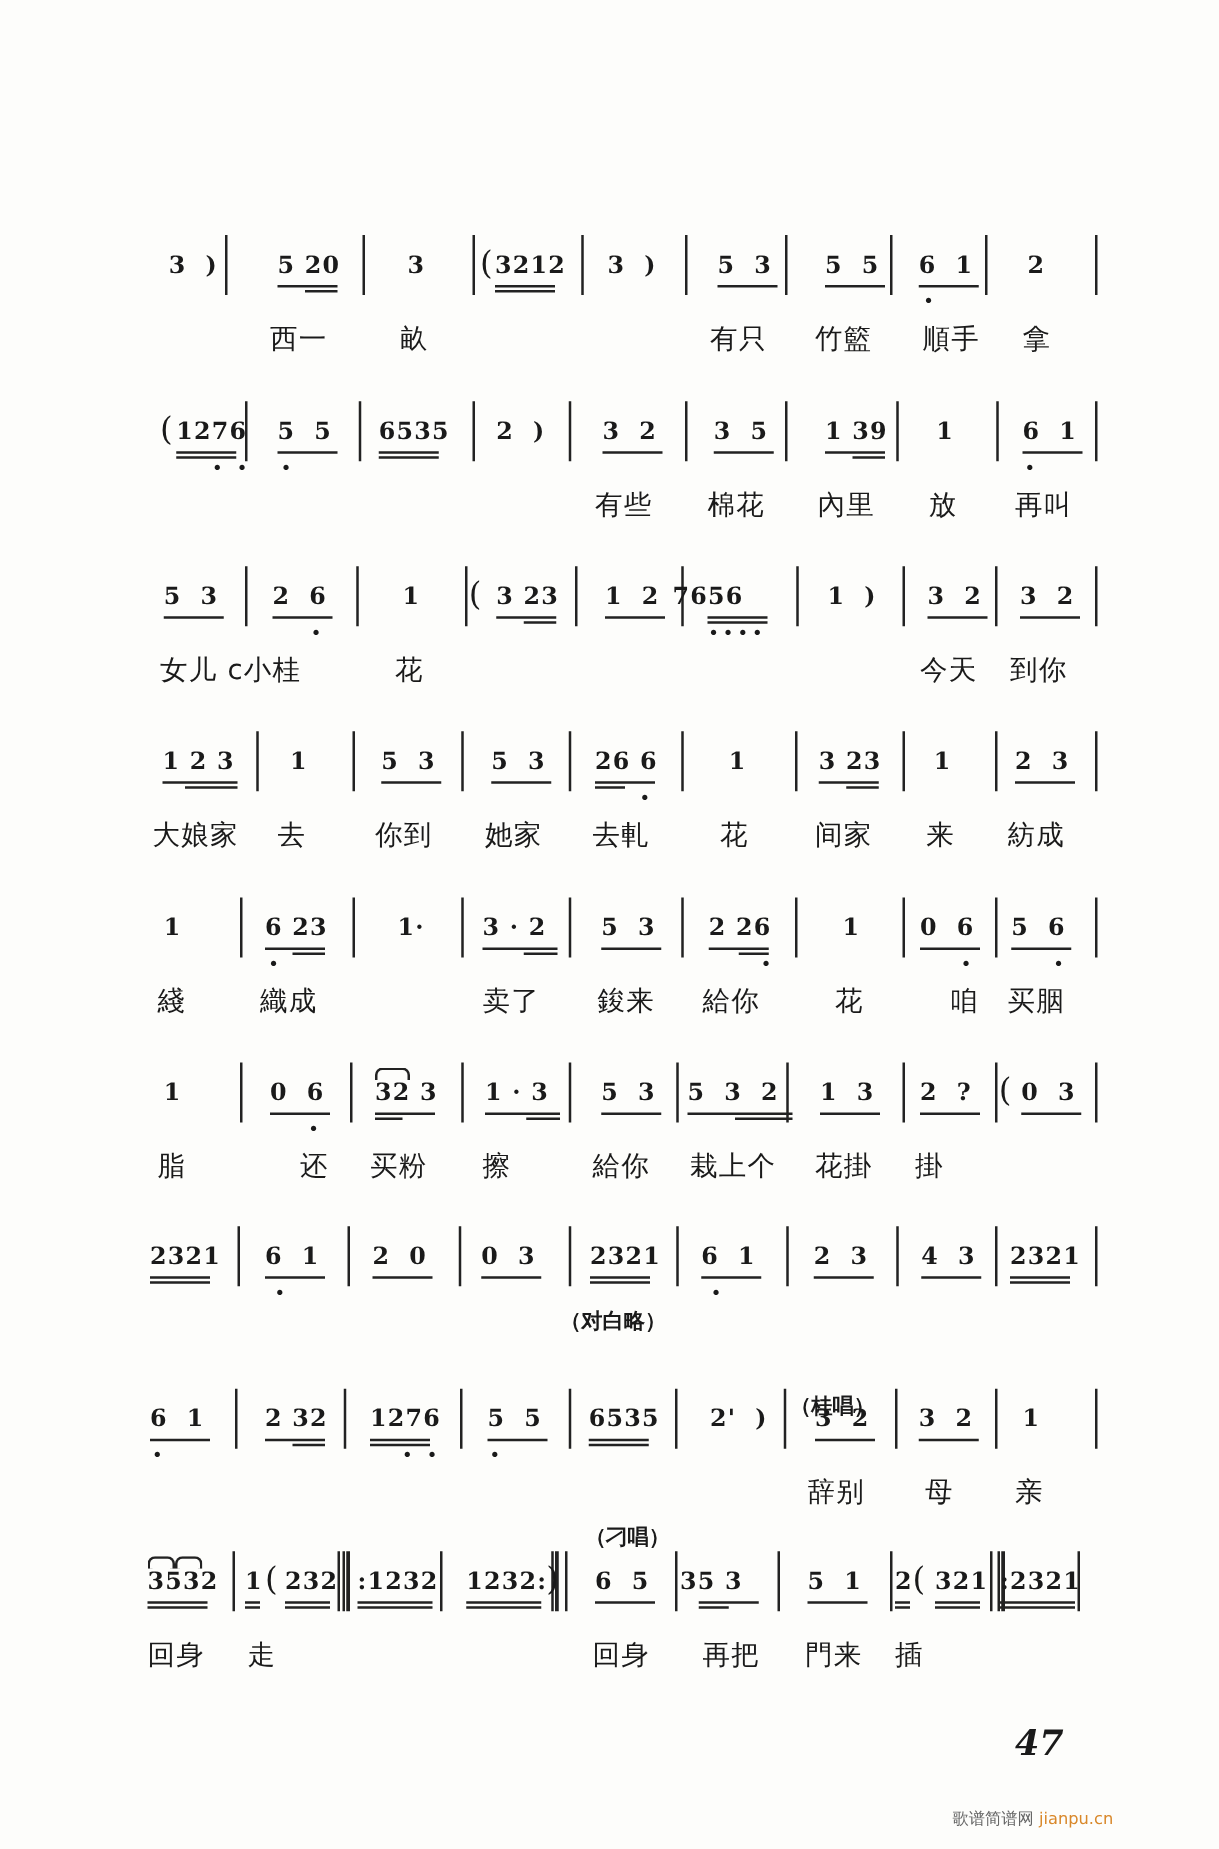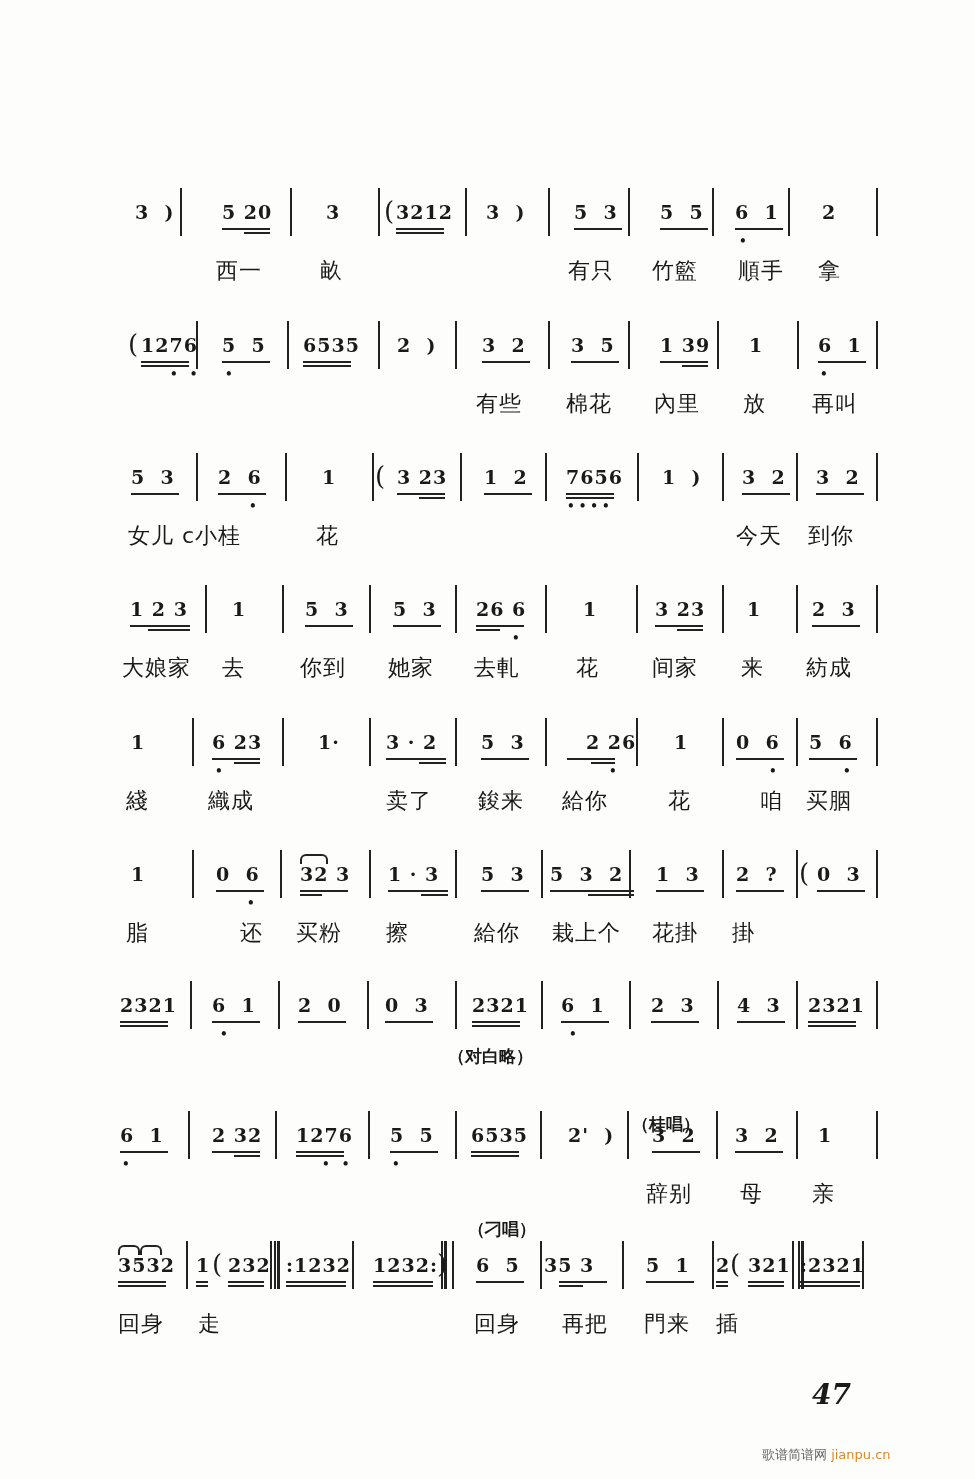--- a/index.html
+++ b/index.html
@@ -113,21 +113,21 @@
       <div class="ul" style="left: 218px; top: 28px; width: 48px;"></div>
       <span class="dotlow" style="left: 249px; top: 36px;">•</span>
       <span class="notes" style="left: 322px;">1</span>
       <span class="lyric" style="left: 316px;">花</span>
       <span class="paren" style="left: 375px;">(</span>
       <span class="notes" style="left: 397px;">3 23</span>
       <div class="ul" style="left: 397px; top: 28px; width: 48px;"></div>
       <div class="ul" style="left: 418.6px; top: 32px; width: 26.4px;"></div>
       <span class="notes" style="left: 484px;">1  2</span>
       <div class="ul" style="left: 484px; top: 28px; width: 48px;"></div>
-      <span class="notes" style="left: 566px;">7656</span>
+      <span class="notes" style="left: 538px;">7656</span>
       <div class="ul" style="left: 566px; top: 28px; width: 48px;"></div>
       <div class="ul" style="left: 566px; top: 32px; width: 48px;"></div>
       <span class="dotlow" style="left: 567px; top: 36px;">••••</span>
       <span class="notes" style="left: 662px;">1  )</span>
       <span class="notes" style="left: 742px;">3  2</span>
       <div class="ul" style="left: 742px; top: 28px; width: 48px;"></div>
       <span class="lyric" style="left: 736px;">今天</span>
       <span class="notes" style="left: 816px;">3  2</span>
       <div class="ul" style="left: 816px; top: 28px; width: 48px;"></div>
       <span class="lyric" style="left: 808px;">到你</span>
@@ -189,21 +189,21 @@
       <span class="dotlow" style="left: 215px; top: 36px;">•</span>
       <span class="lyric" style="left: 208px;">織成</span>
       <span class="notes" style="left: 318px;">1·</span>
       <span class="notes" style="left: 386px;">3 · 2</span>
       <div class="ul" style="left: 386px; top: 28px; width: 60px;"></div>
       <div class="ul" style="left: 419px; top: 32px; width: 27px;"></div>
       <span class="lyric" style="left: 386px;">卖了</span>
       <span class="notes" style="left: 481px;">5  3</span>
       <div class="ul" style="left: 481px; top: 28px; width: 48px;"></div>
       <span class="lyric" style="left: 478px;">鋑来</span>
-      <span class="notes" style="left: 567px; margin-left: 19px;">2 26</span>
+      <span class="notes" style="left: 567px;">2 26</span>
       <div class="ul" style="left: 567px; top: 28px; width: 48px;"></div>
       <div class="ul" style="left: 591px; top: 32px; width: 24px;"></div>
       <span class="dotlow" style="left: 609px; top: 36px;">•</span>
       <span class="lyric" style="left: 562px;">給你</span>
       <span class="notes" style="left: 674px;">1</span>
       <span class="lyric" style="left: 668px;">花</span>
       <span class="notes" style="left: 736px;">0  6</span>
       <div class="ul" style="left: 736px; top: 28px; width: 48px;"></div>
       <span class="dotlow" style="left: 769px; top: 36px;">•</span>
       <span class="lyric" style="left: 760px;">咱</span>

